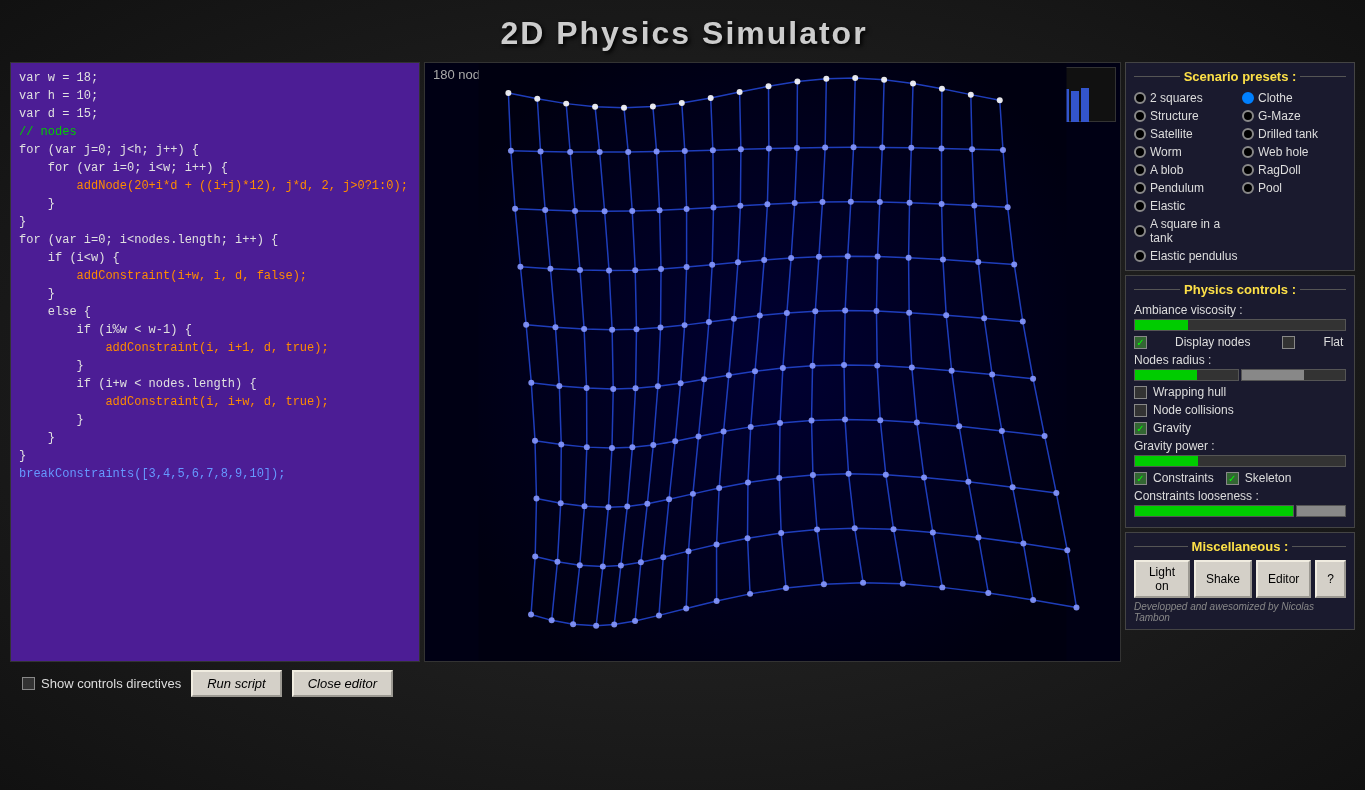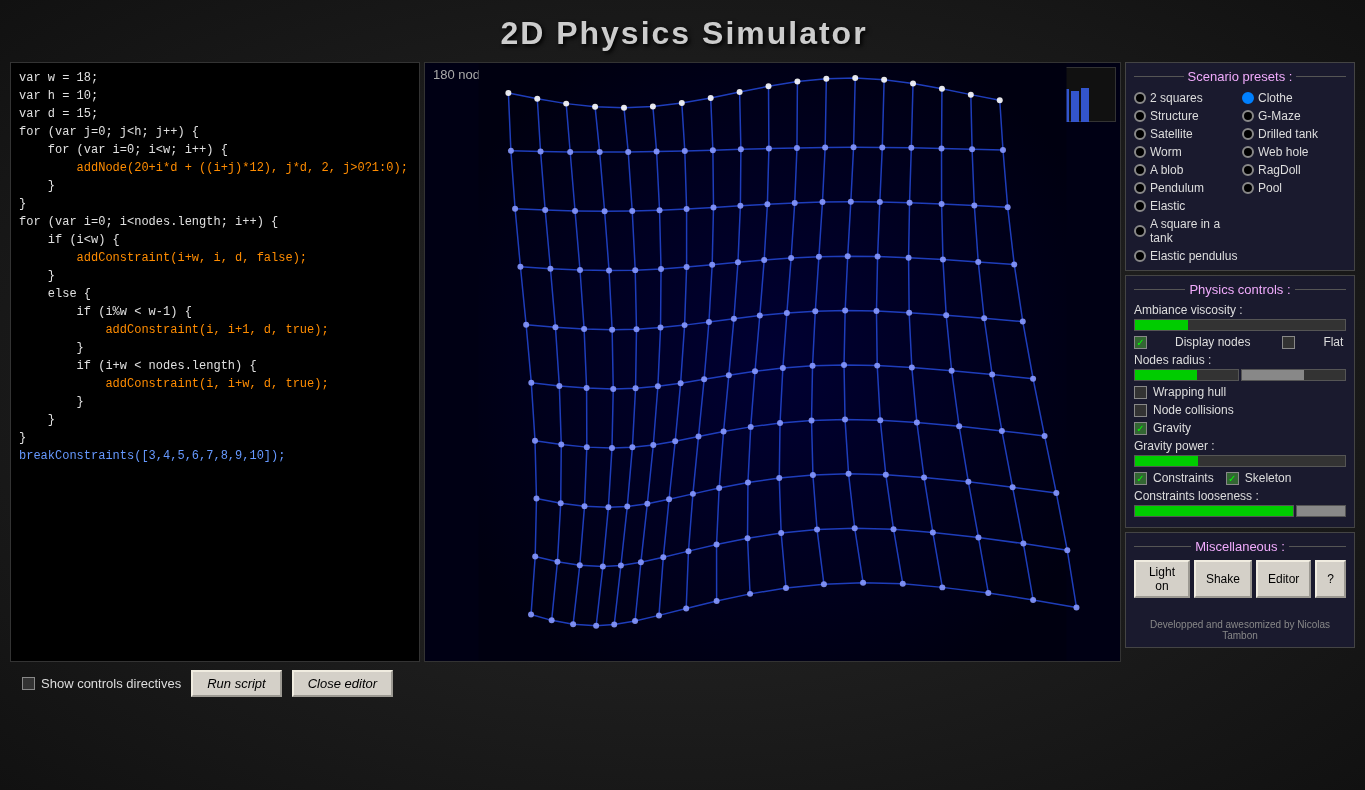--- a/index.html
+++ b/index.html
@@ -24,21 +24,21 @@
     .main-area {
       display: flex;
       flex-direction: row;
       padding: 0 10px;
       gap: 4px;
     }
     
     .code-editor {
       width: 410px;
       height: 600px;
-      background: #000000;
+      background: #4c1d95;
       border: 1px solid #333;
       padding: 6px 8px;
       font-family: 'Courier New', monospace;
       font-size: 12px;
       overflow: auto;
       flex-shrink: 0;
     }
     .code-line { line-height: 1.5; white-space: pre; }
     .code-white { color: #e0e0e0; }
     .code-comment { color: #00cc00; }
@@ -183,24 +183,25 @@
     }
     .misc-btn {
       background: #d4d0c8;
       color: #000;
       border: 2px outset #f0ece0;
       padding: 3px 10px;
       font-size: 12px;
       cursor: pointer;
     }
     .credit-text {
-      text-align: center;
+      text-align: left;
       font-size: 10px;
       color: #888;
-      margin-top: 21px;
+      margin-top: 3px;
+      font-style: italic;
     }
     
     .bottom-bar {
       display: flex;
       align-items: center;
       padding: 8px 22px;
       gap: 10px;
     }
     .bottom-btn {
       background: #d4d0c8;
@@ -223,22 +224,22 @@
       position: absolute;
       top: 0; left: 0;
       width: 100%;
       height: 100%;
     }
     
     .section-header {
       display: flex;
       align-items: center;
       font-size: 13px;
-      font-weight: normal;
-      color: #f0abfc;
+      font-weight: bold;
+      color: #fde047;
       margin-bottom: 6px;
       text-align: center;
     }
     .section-header::before,
     .section-header::after {
       content: '';
       flex: 1;
       height: 1px;
       background: #555;
     }
@@ -259,20 +260,21 @@
 <div class="title-bar">
   <span>2D Physics Simulator</span>
 </div>
 
 <div class="main-area">
 
   <div class="code-editor" id="code-editor">
   <div class="code-line code-white">var w = 18;</div>
       <div class="code-line code-white">var h = 10;</div>
       <div class="code-line code-white">var d = 15;</div>
+      <div class="code-line code-comment">// nodes</div>
       <div class="code-line code-white">for (var j=0; j&lt;h; j++) {</div>
       <div class="code-line code-white">    for (var i=0; i&lt;w; i++) {</div>
       <div class="code-line code-orange">        addNode(20+i*d + ((i+j)*12), j*d, 2, j&gt;0?1:0);</div>
       <div class="code-line code-white">    }</div>
       <div class="code-line code-white">}</div>
       <div class="code-line code-white">for (var i=0; i&lt;nodes.length; i++) {</div>
       <div class="code-line code-white">    if (i&lt;w) {</div>
       <div class="code-line code-orange">        addConstraint(i+w, i, d, false);</div>
       <div class="code-line code-white">    }</div>
       <div class="code-line code-white">    else {</div>

